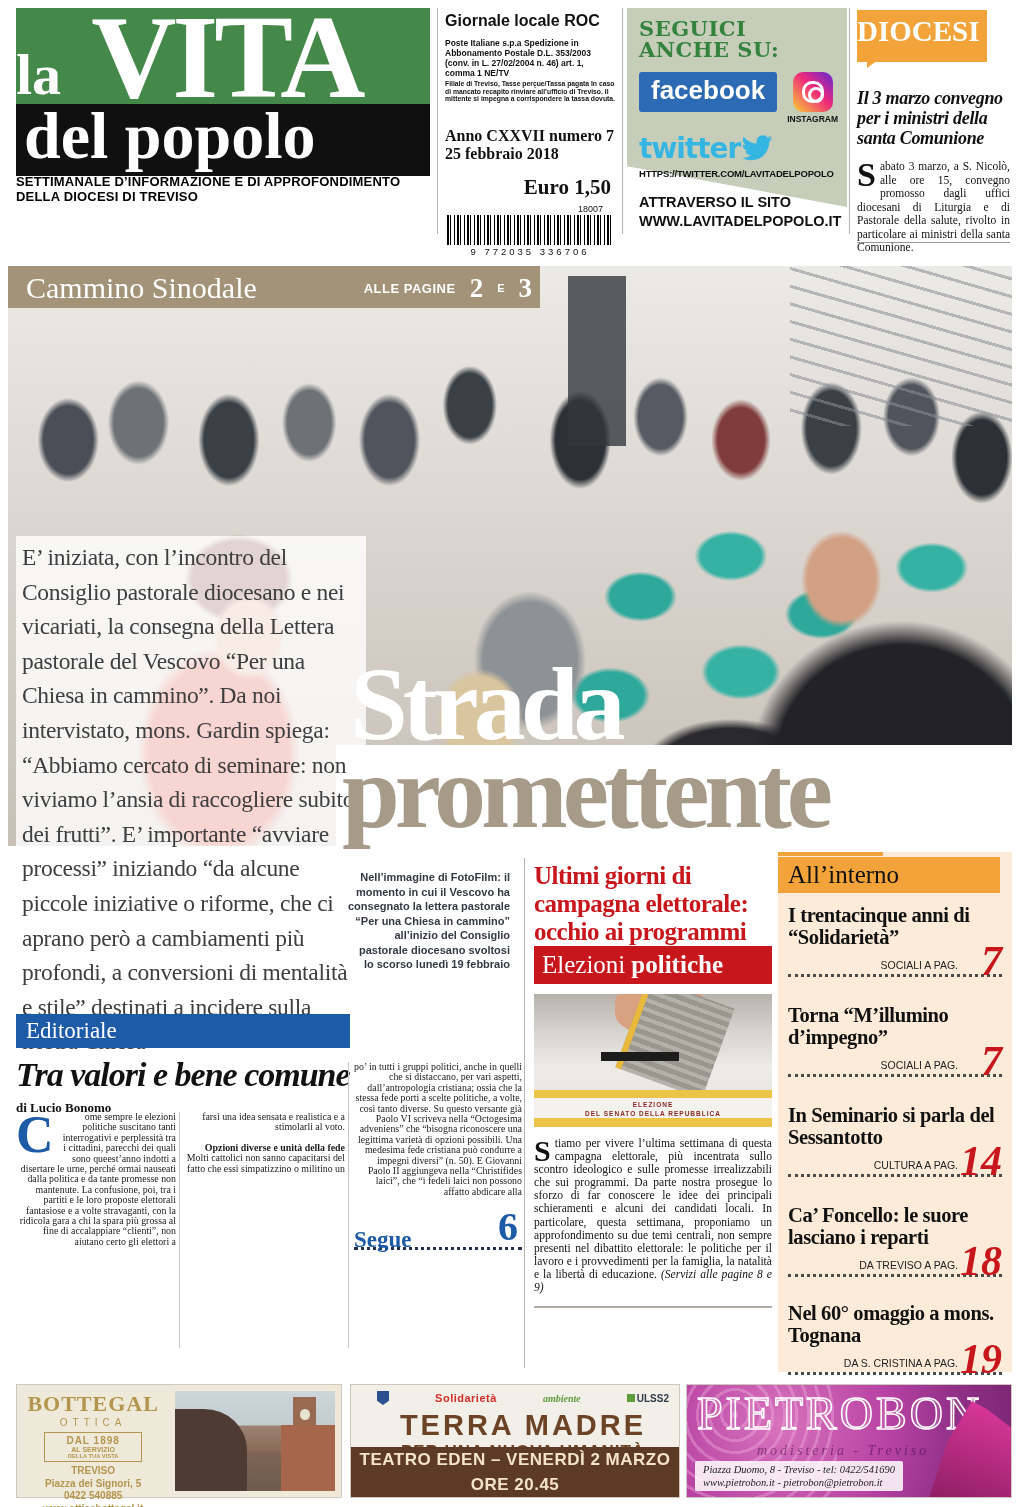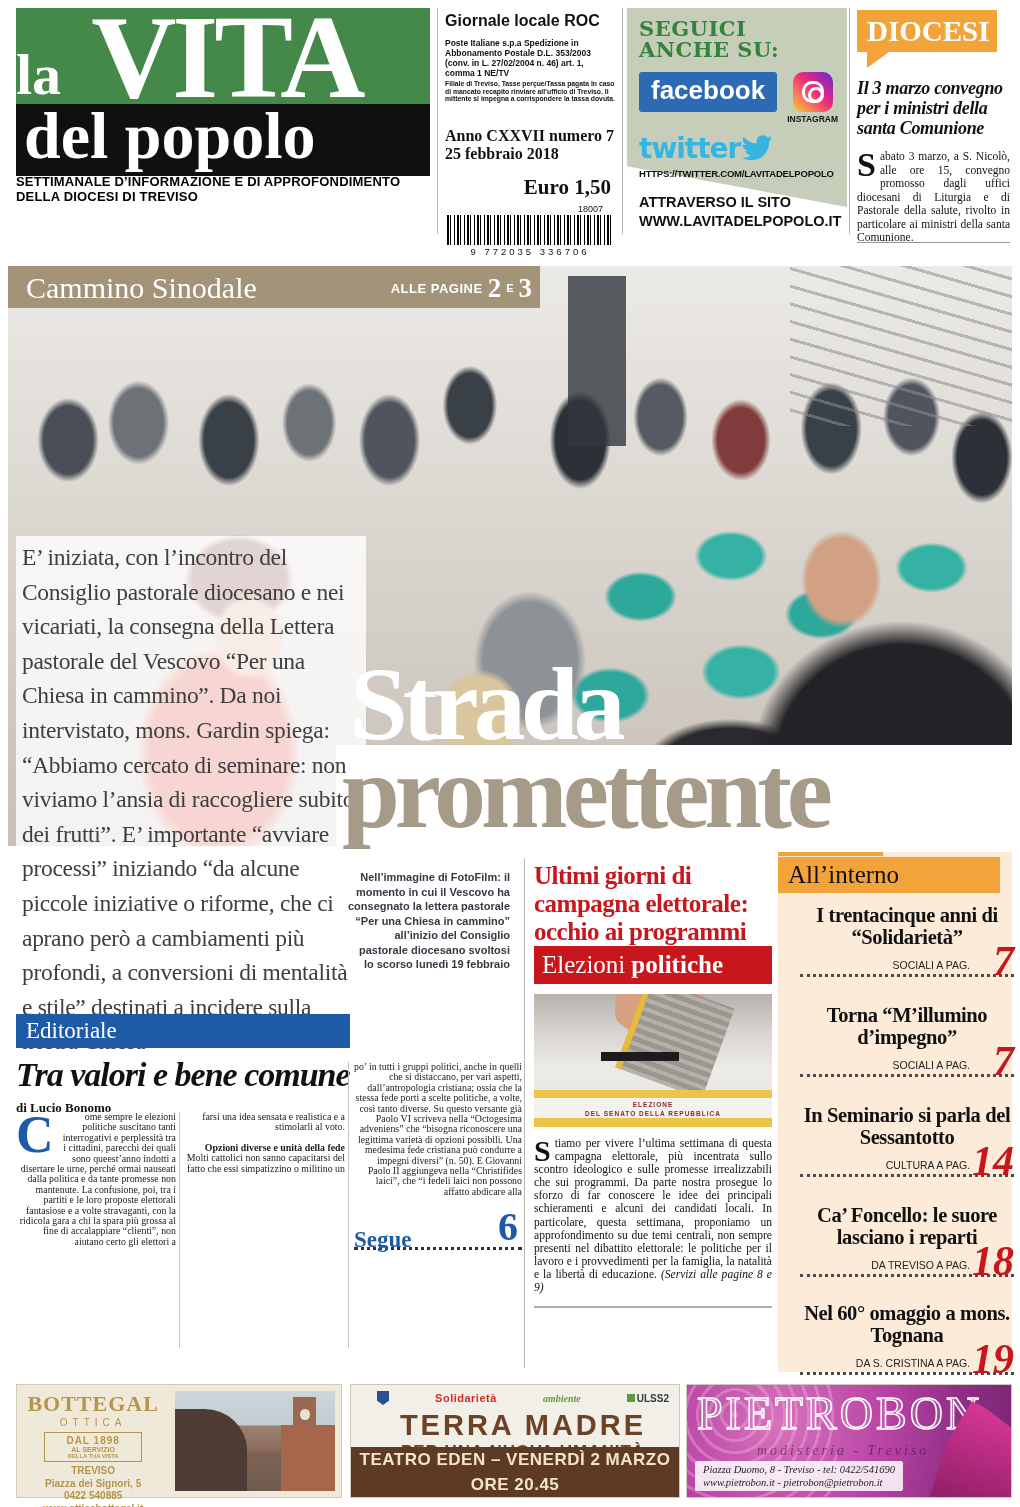--- a/index.html
+++ b/index.html
@@ -43,22 +43,22 @@
            background:linear-gradient(45deg,#f9ce34 0%,#ee2a7b 55%,#6228d7 100%);position:relative;}
   #ig-icon::before{content:"";position:absolute;inset:9px;border:3px solid #fff;border-radius:10px;}
   #ig-icon::after{content:"";position:absolute;left:15px;top:15px;width:10px;height:10px;border:3px solid #fff;border-radius:50%;}
   #ig-label{font-family:"Liberation Sans",sans-serif;font-size:8.5px;font-weight:bold;margin-top:2px;}
   #tw-row{display:flex;align-items:center;margin-top:8px;}
   #tw-word{color:#35b6e2;font-family:"DejaVu Sans",sans-serif;font-weight:bold;font-size:28px;letter-spacing:-1px;}
   #tw-url{font-family:"Liberation Sans",sans-serif;font-size:9.5px;font-weight:bold;margin-top:3px;letter-spacing:-.2px;}
   #site-block{margin-top:14px;font-family:"Liberation Sans",sans-serif;font-weight:bold;font-size:14.5px;line-height:19px;}
   
   #diocesi{left:857px;top:10px;width:153px;height:232px;border-bottom:1px solid #9c968c;}
-  #dio-banner{position:relative;width:130px;height:42px;background:#f2a43a;color:#fff;
-              font-size:29px;font-weight:bold;line-height:42px;padding-left:10px;}
+  #dio-banner{position:relative;width:130px;height:52px;background:#f2a43a;color:#fff;
+              font-size:29px;font-weight:bold;line-height:42px;}
   #dio-banner::after{content:"";position:absolute;left:10px;top:42px;border-top:16px solid #f2a43a;border-right:22px solid transparent;}
   #dio-headline{font-size:18px;font-weight:bold;font-style:italic;line-height:1.12;margin-top:26px;letter-spacing:-.3px;}
   #dio-body{font-size:11.5px;line-height:13.4px;text-align:justify;margin-top:12px;}
   #dio-body .dropcap{float:left;font-size:34px;line-height:26px;font-weight:bold;margin:2px 4px 0 0;}
   
   #photo{left:8px;top:266px;width:1004px;height:580px;
     background:
       radial-gradient(90px 50px at 55% 90%, #ece5d2 0 55%, transparent 65%),
       radial-gradient(62px 75px at 83% 54%, #d2a184 0 55%, transparent 65%),
       radial-gradient(210px 200px at 89% 86%, #232327 0 60%, transparent 72%),
@@ -87,21 +87,21 @@
       radial-gradient(45px 62px at 73% 30%, #803c3c 0 52%, transparent 66%),
       radial-gradient(45px 68px at 82% 28%, #394046 0 55%, transparent 68%),
       radial-gradient(42px 58px at 90% 26%, #50555d 0 55%, transparent 68%),
       radial-gradient(45px 68px at 97% 33%, #2c3137 0 55%, transparent 68%),
       linear-gradient(180deg,#eceae6 0%,#dcd8d2 40%,#cfc9c1 75%,#c7c0b7 100%);}
   #stairs{left:790px;top:266px;width:222px;height:160px;opacity:.55;
     background:repeating-linear-gradient(16deg,transparent 0 14px,#878d93 14px 17px);}
   #door{left:568px;top:276px;width:58px;height:170px;background:#33383e;opacity:.8;}
   #kickerbar{left:8px;top:266px;width:532px;height:42px;background:#a29379;color:#fff;}
   #kicker-title{position:absolute;left:18px;top:2px;font-size:30px;line-height:40px;}
-  #kicker-pages{position:absolute;right:8px;top:0;height:44px;display:flex;align-items:center;gap:5px;margin-left:43px;}
+  #kicker-pages{position:absolute;right:8px;top:0;height:44px;display:flex;align-items:center;gap:14px;margin-left:43px;}
   #kicker-pages .lbl{font-family:"Liberation Sans",sans-serif;font-weight:bold;font-size:13px;letter-spacing:.5px;}
   #kicker-pages .num{font-size:27px;font-weight:bold;line-height:1;}
   #kicker-pages .sep{font-family:"Liberation Sans",sans-serif;font-weight:bold;font-size:11px;}
   #whiteband{left:336px;top:745px;width:676px;height:101px;background:#fff;}
   #standfirst{left:16px;top:536px;width:338px;background:rgba(255,255,255,.8);
               font-size:23.5px;line-height:34.6px;color:#3e3e3e;padding:4px 6px;letter-spacing:-.3px;}
   #headline1{left:350px;top:652px;font-size:104px;font-weight:bold;color:#fff;letter-spacing:-5px;line-height:1;}
   #headline2{left:342px;top:740px;font-size:104px;font-weight:bold;color:#a69a89;letter-spacing:-5px;line-height:1;}
   #caption{left:348px;top:870px;width:162px;text-align:right;
            font-family:"Liberation Sans",sans-serif;font-size:11px;font-weight:bold;line-height:14.5px;color:#333a44;}
@@ -123,21 +123,21 @@
             font-size:6.5px;line-height:9px;letter-spacing:1px;padding-top:2px;}
   #ep-stripe2{position:absolute;left:0;right:0;top:124px;height:9px;background:#edc44a;}
   #ebody{margin-top:10px;font-size:11.6px;line-height:13.1px;text-align:justify;border-bottom:2px solid #b3aca3;padding-bottom:12px;}
   #ebody .dropcap{float:left;font-size:30px;line-height:24px;font-weight:bold;margin:2px 4px 0 0;}
   #ebody i{font-size:11.6px;}
   
   #interno{left:778px;top:852px;width:234px;height:520px;background:#fcebd8;}
   #interno-strip{position:absolute;left:0;top:0;width:45%;height:4px;background:#f2a43a;}
   #interno-bar{position:absolute;left:0;top:5px;width:212px;height:36px;background:#f2a43a;
                font-size:25px;line-height:36px;padding-left:10px;color:#111;}
-  .int-item{position:absolute;left:22px;width:214px;border-bottom:3px dotted #4a4a4a;text-align:center;}
+  .int-item{position:absolute;left:10px;width:214px;border-bottom:3px dotted #4a4a4a;}
   .int-title{font-size:20.5px;font-weight:bold;line-height:1.08;letter-spacing:-.4px;}
   .int-foot{position:relative;height:26px;}
   .int-sec{position:absolute;right:44px;bottom:3px;font-family:"Liberation Sans",sans-serif;font-size:10.5px;color:#222;}
   .int-num{position:absolute;right:0;bottom:-8px;font-size:42px;font-style:italic;font-weight:bold;color:#c8161d;line-height:1;}
   
   #editorial{left:16px;top:1014px;width:506px;height:360px;}
   #ed-bar{width:334px;height:34px;background:#1d5ba6;color:#fff;font-size:23px;line-height:34px;padding-left:10px;box-sizing:border-box;}
   #ed-headline{font-size:34px;font-weight:bold;font-style:italic;margin-top:8px;letter-spacing:-1px;}
   #ed-byline{font-size:13px;font-weight:bold;margin-top:6px;}
   .ed-col{position:absolute;width:160px;font-size:9.9px;line-height:10.4px;text-align:right;color:#1a1a1a;}

